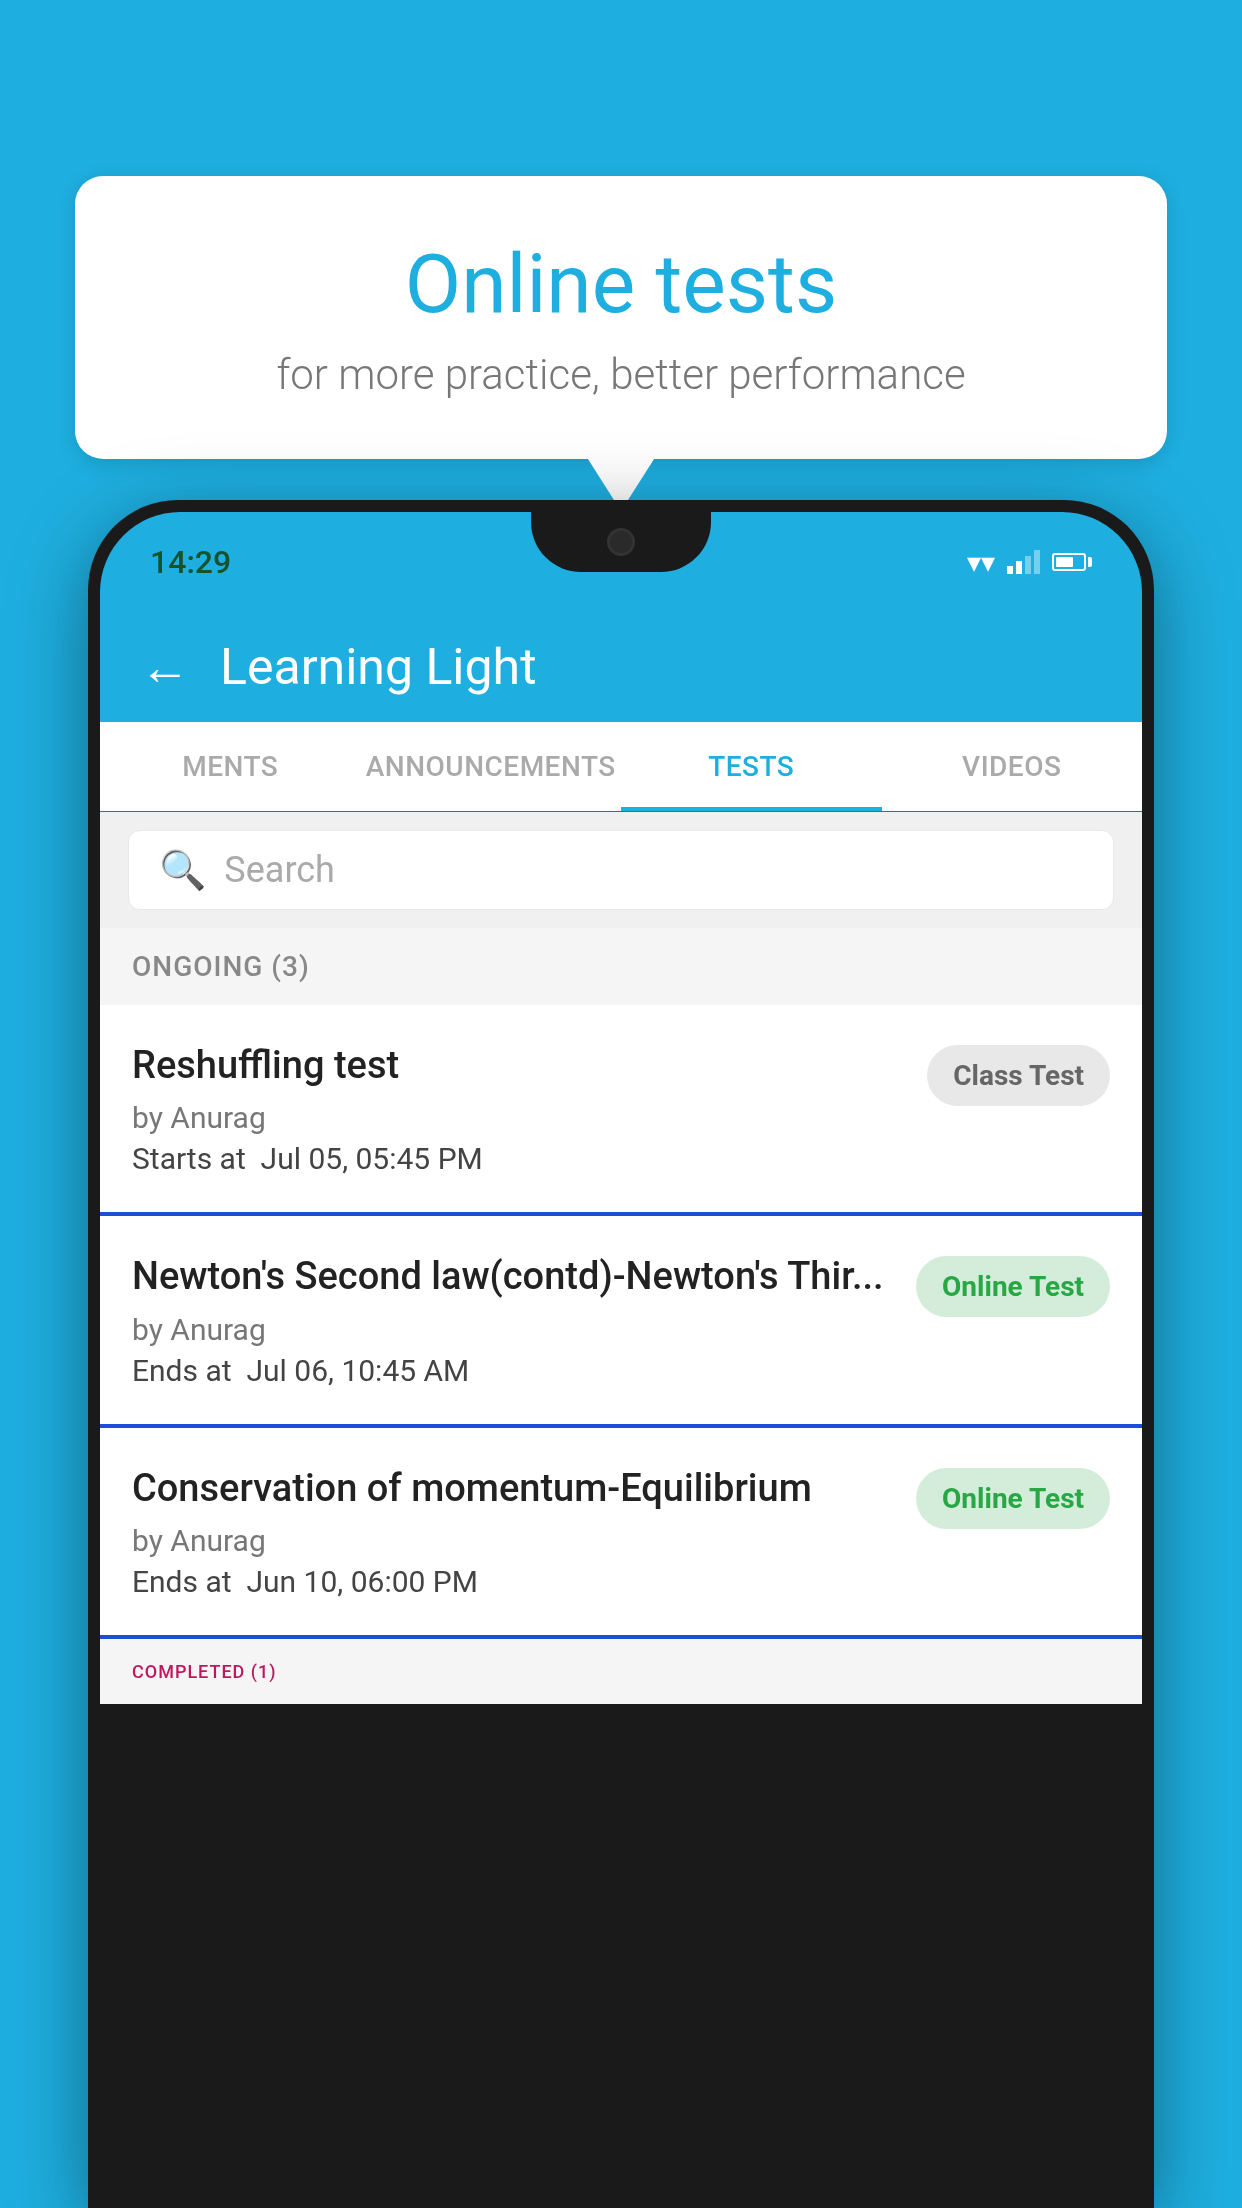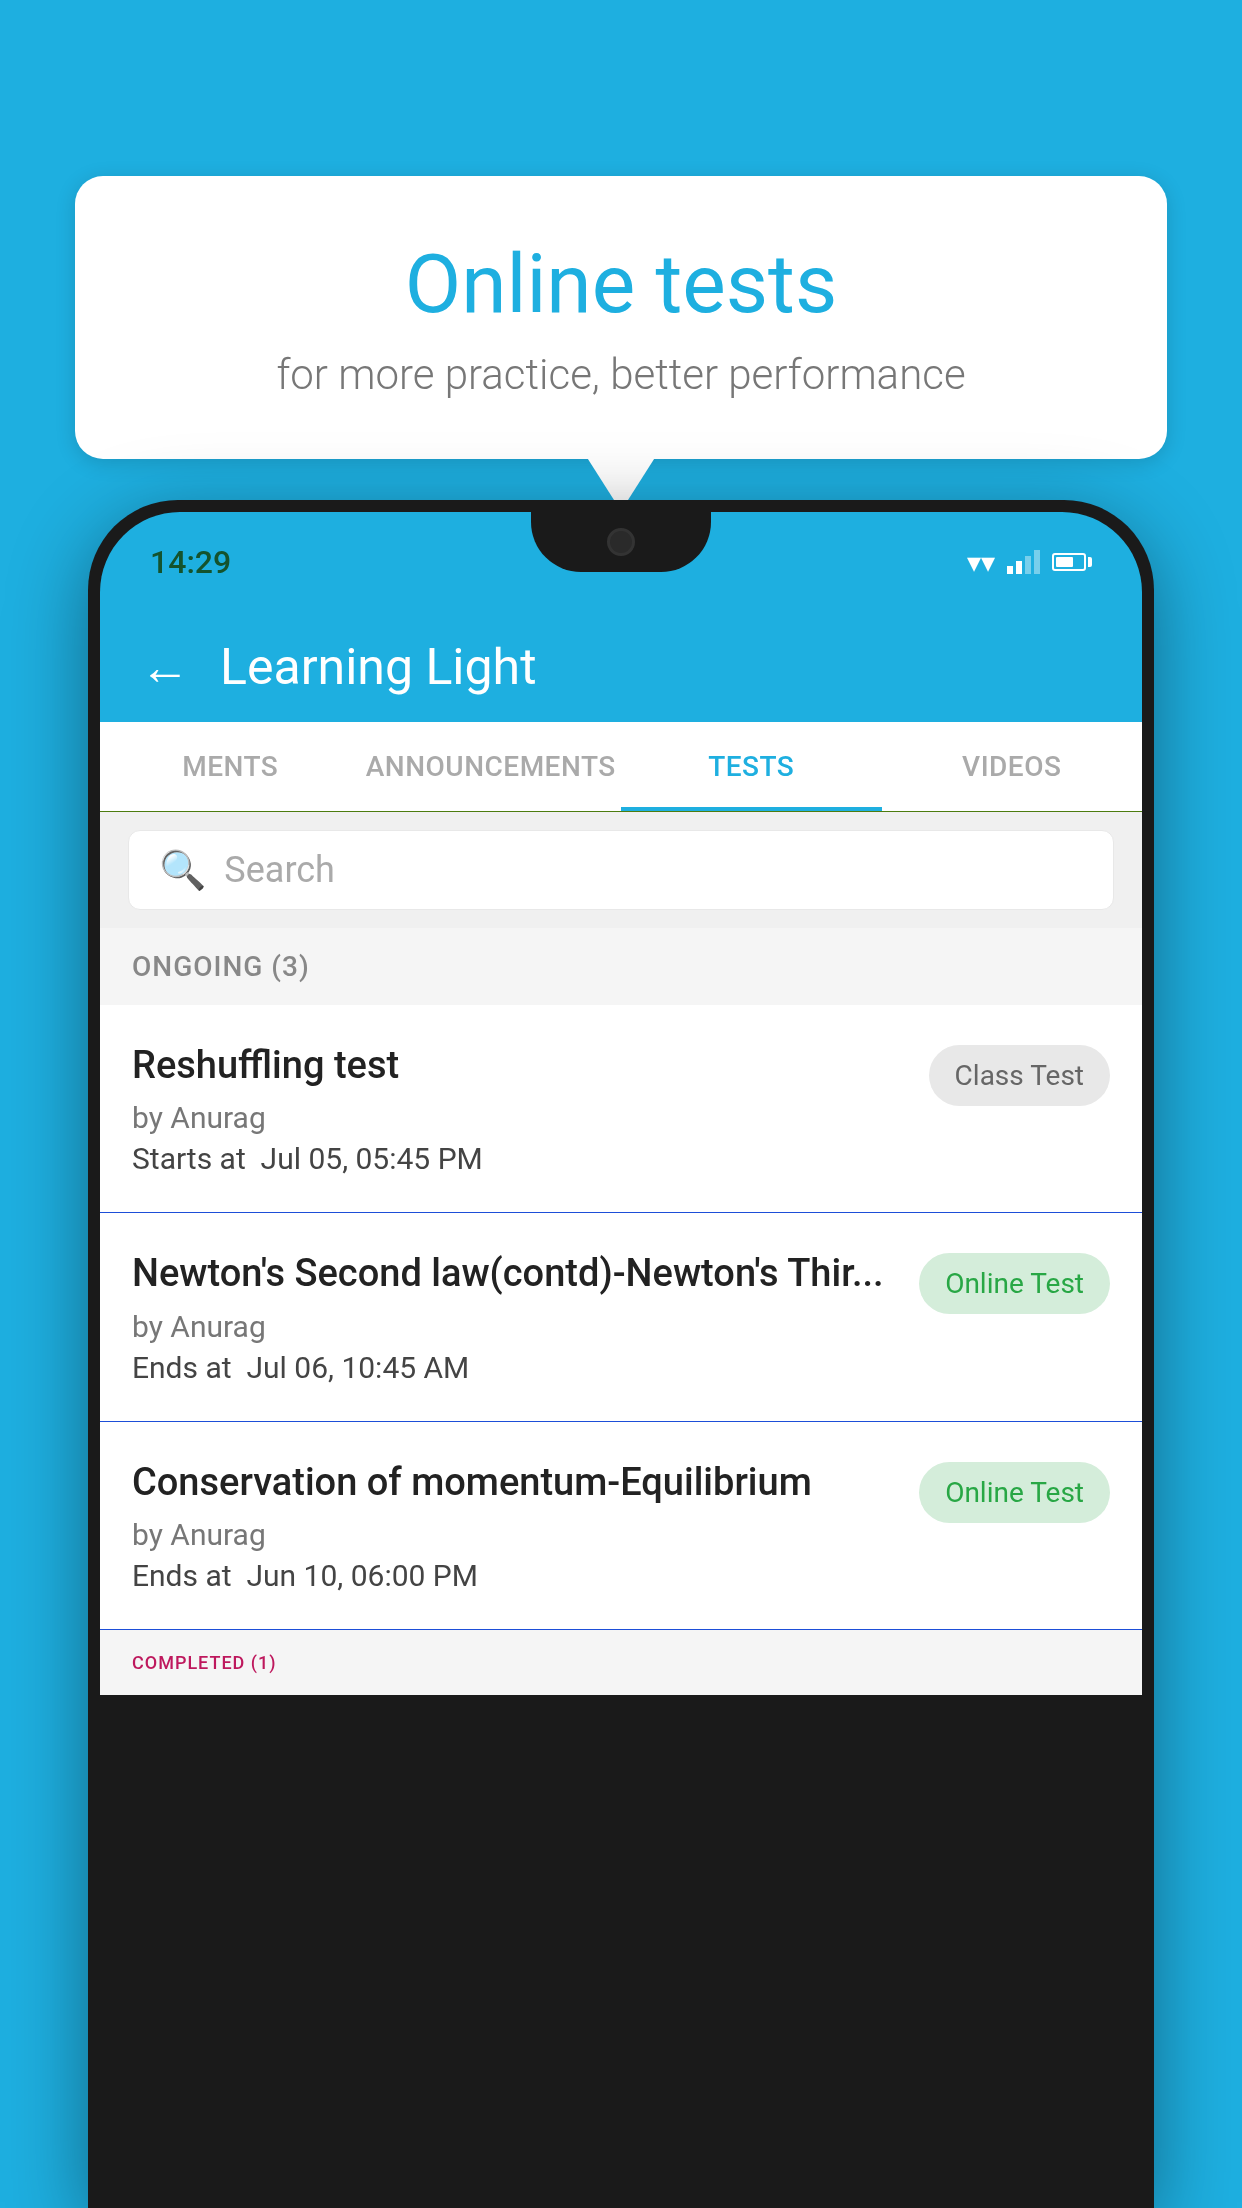--- a/index.html
+++ b/index.html
@@ -230,21 +230,21 @@
     }
 
     
     .test-list {
       background: white;
     }
 
     .test-item {
       background: white;
       padding: 36px 32px;
-      border-bottom: 1px solid #1d4ed8;
+      border-bottom: 4px solid #1d4ed8;
       display: flex;
       align-items: flex-start;
       justify-content: space-between;
       gap: 20px;
     }
 
     .test-info {
       flex: 1;
     }
 
@@ -268,21 +268,21 @@
     }
 
     .test-date span {
       color: #444;
     }
 
     .badge {
       padding: 14px 26px;
       border-radius: 50px;
       font-size: 28px;
-      font-weight: 400;
+      font-weight: 700;
       white-space: nowrap;
       flex-shrink: 0;
       margin-top: 4px;
     }
 
     .badge-class {
       background: #e8e8e8;
       color: #666;
     }
 

